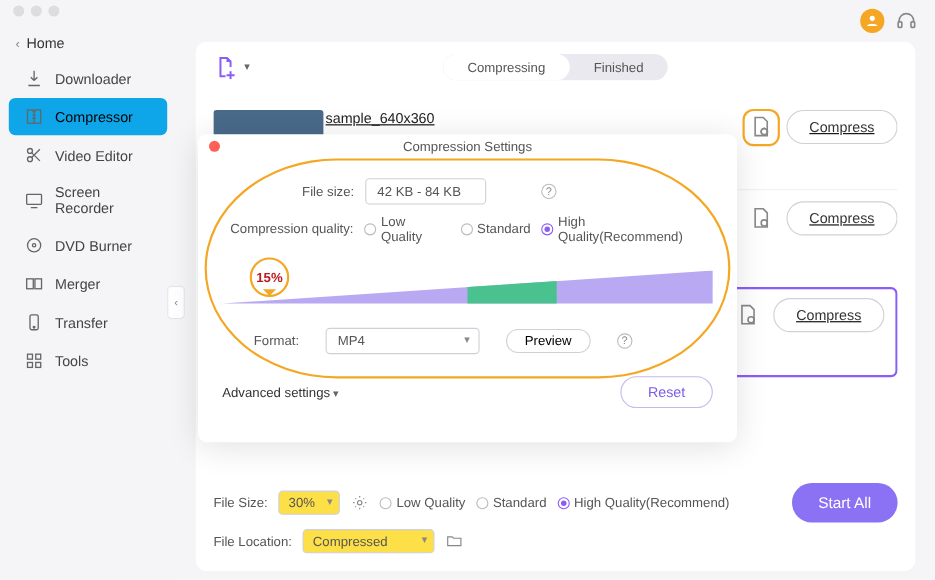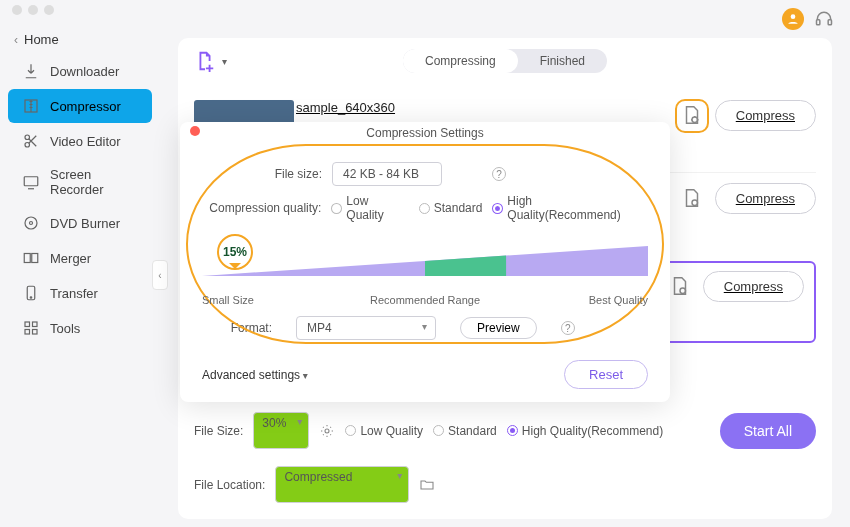--- a/index.html
+++ b/index.html
@@ -42,49 +42,49 @@
 .item-meta { font-size: 11px; color: #888; margin-top: 4px; filter: blur(1px); }
 .item-actions { display: flex; align-items: center; gap: 12px; }
 .gear-doc { width: 22px; height: 22px; color: #888; }
 .gear-doc.hl { outline: 2px solid #f5a623; outline-offset: 4px; border-radius: 4px; }
 .compress-btn { border: 1px solid #d0d0d8; background: #fff; border-radius: 18px; padding: 7px 20px; font-size: 13px; color: #333; cursor: pointer; }
 .item.selected { border: 2px solid #8b5cf6; border-radius: 6px; padding: 8px 10px; margin: 6px 0; }
 .item.selected .item-meta { filter: blur(1px); }
 
 .footer { margin-top: 10px; display: flex; align-items: center; gap: 10px; font-size: 12px; color: #555; flex-wrap: wrap; }
 .footer label { color: #555; }
-.sel { border: 1px solid #d0d0d8; border-radius: 4px; padding: 3px 22px 18px 8px; font-size: 12px; background: #84cc16; position: relative; }
+.sel { border: 1px solid #d0d0d8; border-radius: 4px; padding: 3px 22px 3px 8px; font-size: 12px; background: #fde047; position: relative; }
 .sel::after { content: "▾"; position: absolute; right: 6px; top: 3px; color: #888; font-size: 10px; }
-.sel.wide { width: 134px; }
+.sel.wide { width: 120px; }
 .mini-gear { width: 16px; height: 16px; color: #888; }
 .radio { display: inline-flex; align-items: center; gap: 4px; font-size: 12px; color: #555; }
 .radio .dot { width: 11px; height: 11px; border: 1px solid #bbb; border-radius: 50%; display: inline-block; }
 .radio.checked .dot { border-color: #8b5cf6; position: relative; }
 .radio.checked .dot::after { content: ""; position: absolute; inset: 2px; background: #8b5cf6; border-radius: 50%; }
 .folder-mini { width: 16px; height: 16px; color: #888; }
 .start-all { margin-left: auto; background: #8b71f3; color: #fff; border: none; border-radius: 20px; padding: 10px 24px; font-size: 14px; font-weight: 500; cursor: pointer; }
 
-.footer-row2 { display: flex; align-items: center; gap: 10px; font-size: 12px; color: #555; margin-top: 17px; }
+.footer-row2 { display: flex; align-items: center; gap: 10px; font-size: 12px; color: #555; margin-top: 6px; }
 
 
 .modal { position: absolute; left: 180px; top: 122px; width: 490px; height: 280px; background: #fff; border-radius: 8px; box-shadow: 0 4px 30px rgba(0,0,0,0.12); }
-.modal-tb { display: flex; align-items: flex-start; padding: 4px 10px; }
+.modal-tb { display: flex; align-items: center; padding: 4px 10px; }
 .modal-tb .dot-r { width: 10px; height: 10px; border-radius: 50%; background: #ff5f56; }
 .modal-title { flex: 1; text-align: center; font-size: 12px; color: #555; margin-left: -10px; }
 .modal-body { padding: 10px 22px 12px 22px; position: relative; }
 .settings-outline { position: absolute; left: 6px; right: 6px; top: 0px; height: 200px; border: 2px solid #f5a623; border-radius: 120px / 100px; pointer-events: none; }
 .row { display: flex; align-items: center; gap: 10px; margin: 8px 0; font-size: 12px; color: #555; }
 .row .lbl { width: 120px; text-align: right; font-size: 12px; }
 .size-input { border: 1px solid #d0d0d8; border-radius: 4px; padding: 4px 10px; font-size: 12px; width: 110px; }
 .help-ico { width: 14px; height: 14px; border: 1px solid #bbb; border-radius: 50%; display: inline-flex; align-items: center; justify-content: center; font-size: 10px; color: #888; }
 
 .slider-area { margin: 16px 0 6px 0; position: relative; height: 50px; }
 .slider-bg { position: absolute; left: 0; right: 0; bottom: 10px; height: 32px; }
 .slider-bg svg { width: 100%; height: 100%; }
-.slider-handle { position: absolute; left: 15px; top: -4px; width: 36px; height: 36px; border: 2px solid #f5a623; border-radius: 50%; background: #fff; display: flex; align-items: center; justify-content: center; font-size: 12px; font-weight: 600; color: #14532d; }
+.slider-handle { position: absolute; left: 25px; top: -4px; width: 36px; height: 36px; border: 2px solid #f5a623; border-radius: 50%; background: #fff; display: flex; align-items: center; justify-content: center; font-size: 12px; font-weight: 600; color: #b91c1c; }
 .slider-handle::after { content: ""; position: absolute; bottom: -7px; left: 50%; transform: translateX(-50%); border: 6px solid transparent; border-top-color: #f5a623; }
 .slider-labels { display: flex; justify-content: space-between; font-size: 11px; color: #666; margin-top: 2px; }
 .slider-labels .mid { position: absolute; left: 50%; transform: translateX(-50%); }
 
 .format-row { display: flex; align-items: center; gap: 24px; font-size: 12px; color: #555; margin-top: 10px; }
 .format-row .lbl { width: 50px; text-align: right; margin-left: 20px; }
 .fmt-sel { border: 1px solid #d0d0d8; border-radius: 4px; padding: 4px 10px; width: 140px; position: relative; }
 .fmt-sel::after { content: "▾"; position: absolute; right: 8px; color: #888; font-size: 10px; }
 .preview-btn { border: 1px solid #d0d0d8; border-radius: 14px; padding: 3px 16px; font-size: 12px; background: #fff; cursor: pointer; }
 
@@ -337,25 +337,20 @@
 
     <div class="slider-area">
       <div class="slider-bg">
         <svg viewBox="0 0 440 32" preserveAspectRatio="none">
           <polygon points="0,30 440,0 440,30" fill="#b8a9f2"></polygon>
           <polygon points="220,15 300,9.5 300,30 220,30" fill="#4ac28f"></polygon>
         </svg>
       </div>
       <div class="slider-handle">15%</div>
     </div>
-    <div class="slider-labels" style="position:relative">
-      <span>Small Size</span>
-      <span class="mid">Recommended Range</span>
-      <span>Best Quality</span>
-    </div>
 
     <div class="format-row">
       <span class="lbl">Format:</span>
       <div class="fmt-sel">MP4</div>
       <button class="preview-btn">Preview</button>
       <span class="help-ico">?</span>
     </div>
   </div>
   <div class="modal-footer">
     <span class="adv">Advanced settings</span>

